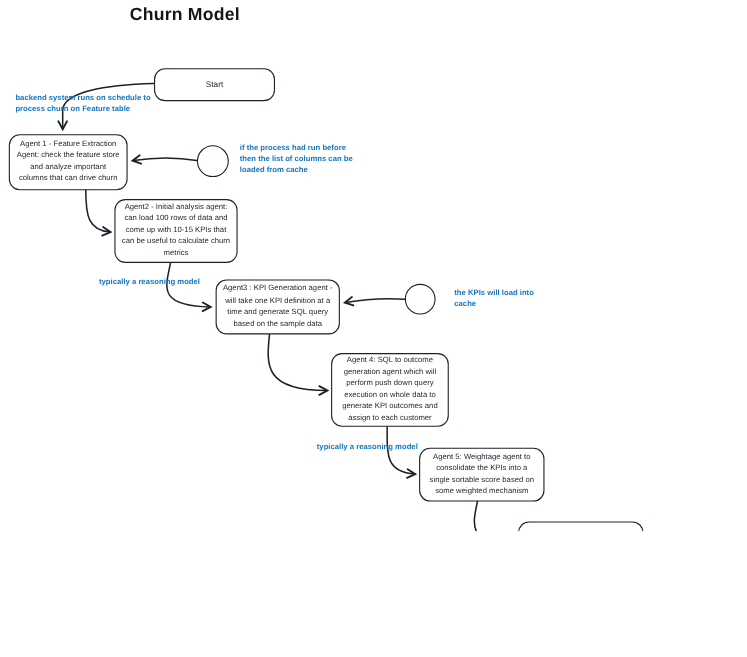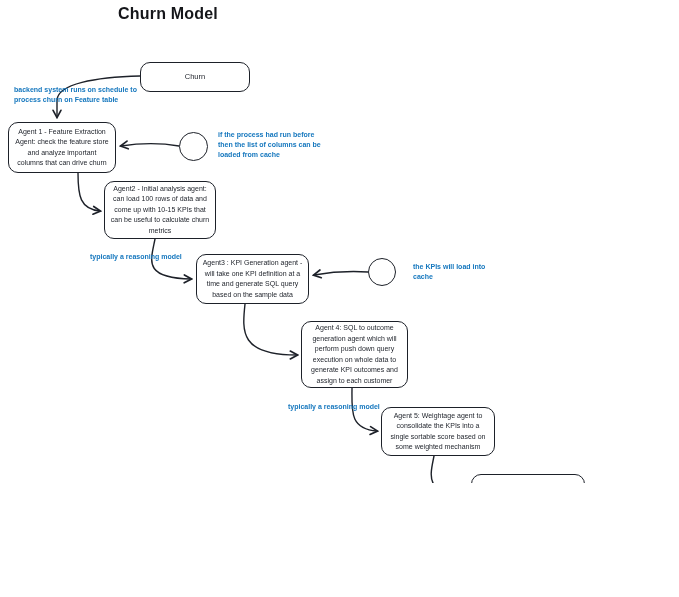--- a/index.html
+++ b/index.html
@@ -89,21 +89,21 @@
     <path class="link" d="M 179 146 C 162 143, 140 143, 121 146" marker-end="url(#chev)"></path>
     <path class="link" d="M 78 173 C 78 196, 80 209, 100 211" marker-end="url(#chev)"></path>
     <path class="link" d="M 155 239 C 151 260, 142 278, 191 279" marker-end="url(#chev)"></path>
     <path class="link" d="M 368 272 C 352 271, 331 272, 314 275" marker-end="url(#chev)"></path>
     <path class="link" d="M 245 304 C 242 332, 240 355, 297 355" marker-end="url(#chev)"></path>
     <path class="link" d="M 352 388 C 352 410, 349 429, 377 431" marker-end="url(#chev)"></path>
     <path class="link" d="M 434 456 C 430 476, 424 494, 467 496" marker-end="url(#chev)"></path>
     <path class="link" d="M 530 523 C 526 546, 514 564, 560 563" marker-end="url(#chev)"></path>
   </svg>
 
-  <div class="node node-start">Churn</div>
+  <div class="node node-start">Start</div>
   <div class="node node-agent1">Agent 1 - Feature Extraction Agent: check the feature store and analyze important columns that can drive churn</div>
   <div class="node node-agent2">Agent2 - Initial analysis agent: can load 100 rows of data and come up with 10-15 KPIs that can be useful to calculate churn metrics</div>
   <div class="node node-agent3">Agent3 : KPI Generation agent - will take one KPI definition at a time and generate SQL query based on the sample data</div>
   <div class="node node-agent4">Agent 4: SQL to outcome generation agent which will perform push down query execution on whole data to generate KPI outcomes and assign to each customer</div>
   <div class="node node-agent5">Agent 5: Weightage agent to consolidate the KPIs into a single sortable score based on some weighted mechanism</div>
   <div class="node node-agent6">Agent 6: runs the weighted score and sorts the customer table</div>
   <div class="node node-final">Final Process : Picks up the top X customers with highest churn rate</div>
 
   <div class="circle circle-1"></div>
   <div class="circle circle-2"></div>

